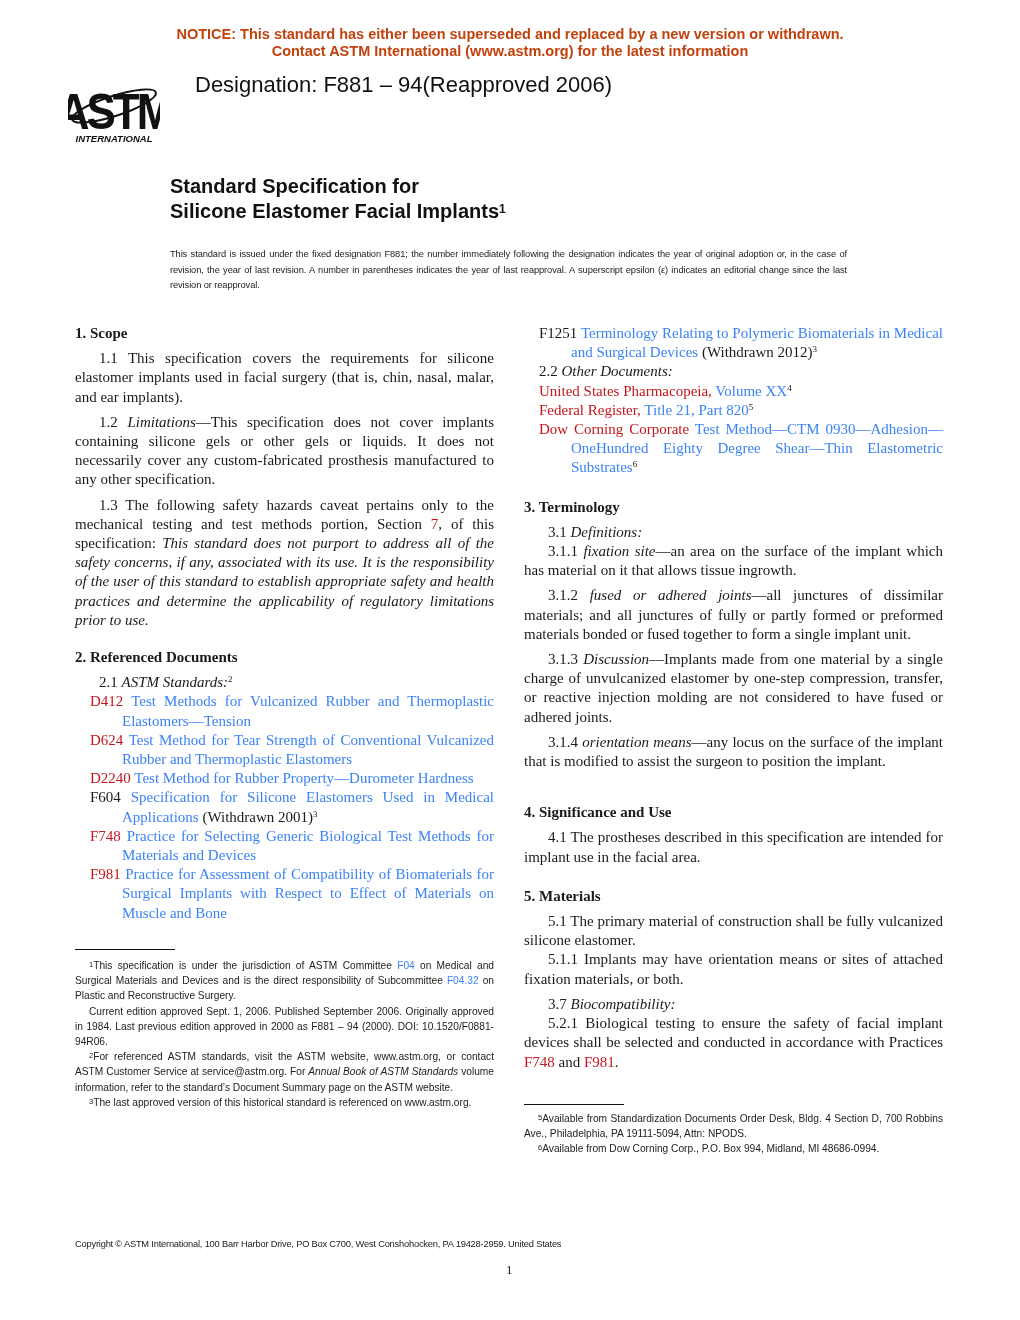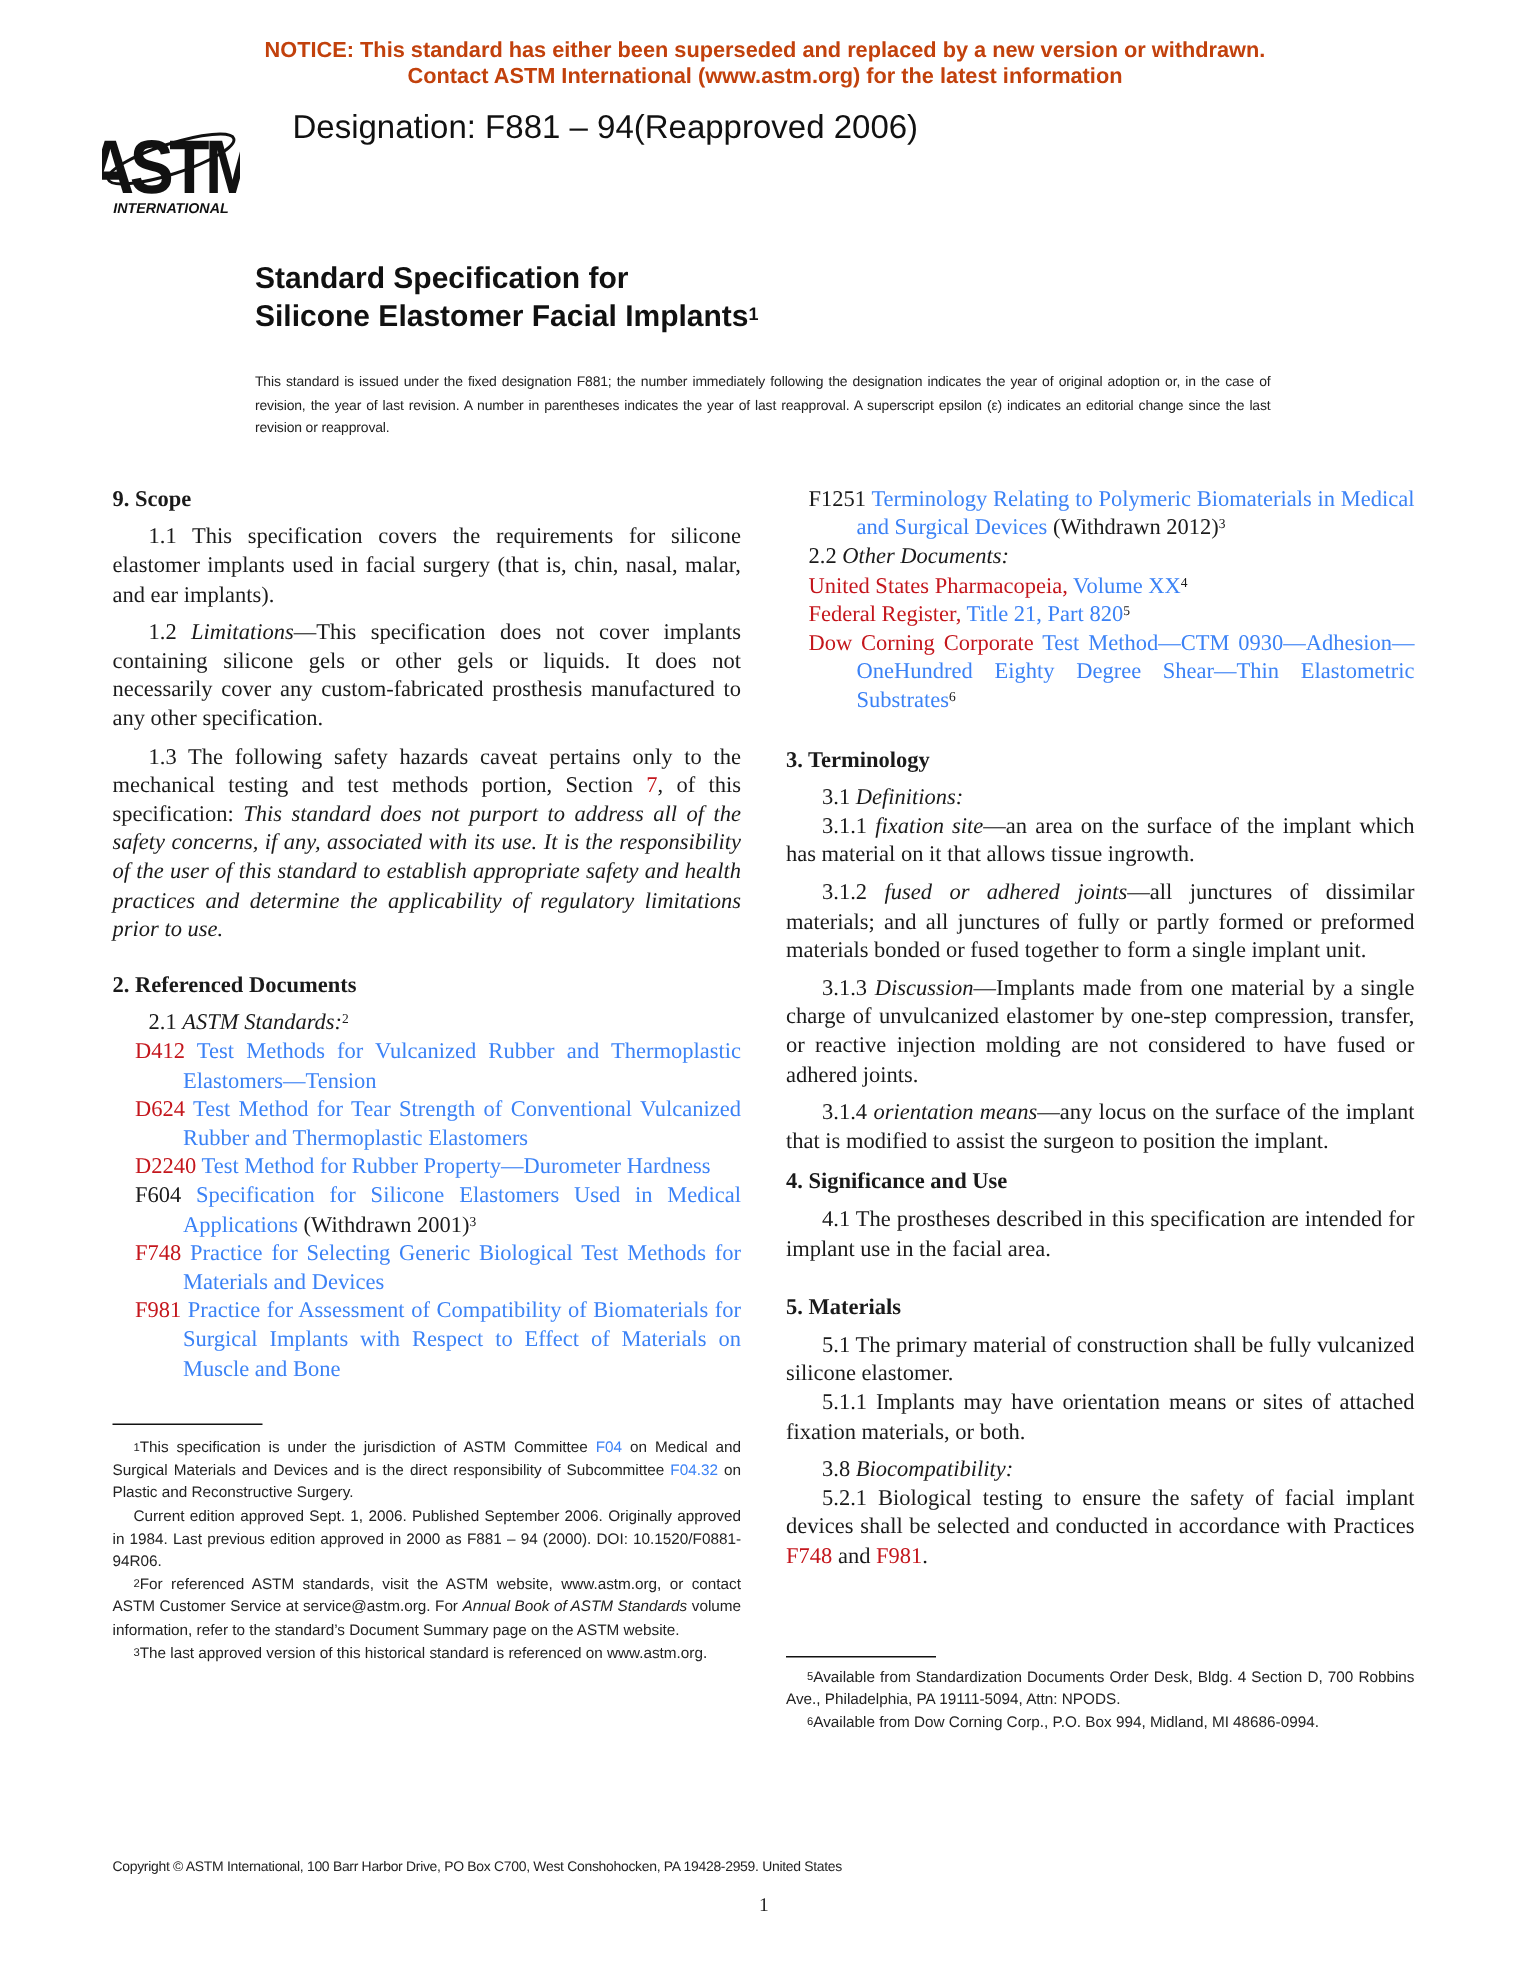--- a/index.html
+++ b/index.html
@@ -49,21 +49,21 @@
 <div class="abs designation">Designation: F881 – 94(Reapproved 2006)</div>
 
 <div class="abs title">
   <div>Standard Specification for</div>
   <div><span>Silicone Elastomer Facial Implants</span><sup>1</sup></div>
 </div>
 
 <div class="abs issue">This standard is issued under the fixed designation F881; the number immediately following the designation indicates the year of original adoption or, in the case of revision, the year of last revision. A number in parentheses indicates the year of last reapproval. A superscript epsilon (ε) indicates an editorial change since the last revision or reapproval.</div>
 
 <div class="abs col colL" style="top:324px;">
-  <div class="h">9.  Scope</div>
+  <div class="h">1.  Scope</div>
   <p class="p">1.1  This specification covers the requirements for silicone elastomer implants used in facial surgery (that is, chin, nasal, malar, and ear implants).</p>
   <p class="p"><span>1.2 </span><i>Limitations</i><span>—This specification does not cover implants containing silicone gels or other gels or liquids. It does not necessarily cover any custom-fabricated prosthesis manufactured to any other specification.</span></p>
   <p class="p"><span>1.3  The following safety hazards caveat pertains only to the mechanical testing and test methods portion, Section </span><span class="red">7</span><span>, of this specification: </span><i>This standard does not purport to address all of the safety concerns, if any, associated with its use. It is the responsibility of the user of this standard to establish appropriate safety and health practices and determine the applicability of regulatory limitations prior to use.</i></p>
 
   <div class="h" style="margin-top:18px;">2.  Referenced Documents</div>
   <p class="sub"><span>2.1 </span><i>ASTM Standards:</i><sup class="s">2</sup></p>
   <div style="padding-left:15px;" id="astm-refs-left">
       <p class="ref"><span class="red">D412</span> <span class="blue">Test Methods for Vulcanized Rubber and Thermoplastic Elastomers—Tension</span><span></span><sup class="s"></sup></p>
       <p class="ref"><span class="red">D624</span> <span class="blue">Test Method for Tear Strength of Conventional Vulcanized Rubber and Thermoplastic Elastomers</span><span></span><sup class="s"></sup></p>
       <p class="ref"><span class="red">D2240</span> <span class="blue">Test Method for Rubber Property—Durometer Hardness</span><span></span><sup class="s"></sup></p>
@@ -94,27 +94,27 @@
 
   <div class="h" style="margin-top:20px;">3.  Terminology</div>
   <p class="p tight"><span>3.1 </span><i>Definitions:</i></p>
   <div id="defs">
       <p class="p" style="margin-bottom: 6px;"><span>3.1.1 </span><i>fixation site</i><span>—an area on the surface of the implant which has material on it that allows tissue ingrowth.</span></p>
       <p class="p"><span>3.1.2 </span><i>fused or adhered joints</i><span>—all junctures of dissimilar materials; and all junctures of fully or partly formed or preformed materials bonded or fused together to form a single implant unit.</span></p>
       <p class="p"><span>3.1.3 </span><i>Discussion</i><span>—Implants made from one material by a single charge of unvulcanized elastomer by one-step compression, transfer, or reactive injection molding are not considered to have fused or adhered joints.</span></p>
       <p class="p"><span>3.1.4 </span><i>orientation means</i><span>—any locus on the surface of the implant that is modified to assist the surgeon to position the implant.</span></p>
     </div>
 
-  <div class="h" style="margin-top:8px;">4.  Significance and Use</div>
+  <div class="h" style="margin-top:32px;">4.  Significance and Use</div>
   <p class="p">4.1 The prostheses described in this specification are intended for implant use in the facial area.</p>
 
   <div class="h" style="margin-top:20px;">5.  Materials</div>
   <p class="p tight">5.1 The primary material of construction shall be fully vulcanized silicone elastomer.</p>
   <p class="p">5.1.1 Implants may have orientation means or sites of attached fixation materials, or both.</p>
-  <p class="p tight"><span>3.8 </span><i>Biocompatibility:</i></p>
+  <p class="p tight"><span>3.7 </span><i>Biocompatibility:</i></p>
   <p class="p"><span>5.2.1 Biological testing to ensure the safety of facial implant devices shall be selected and conducted in accordance with Practices </span><span class="red">F748</span><span> and </span><span class="red">F981</span><span>.</span></p>
 </div>
 
 <div class="abs" style="left:524px; top:1104px; width:419px;">
   <div class="rule" style="margin-bottom:6px;"></div>
   <div class="fn" id="fn-right">
       <p><sup>5</sup><span>Available from Standardization Documents Order Desk, Bldg. 4 Section D, 700 Robbins Ave., Philadelphia, PA 19111-5094, Attn: NPODS.</span></p>
       <p><sup>6</sup><span>Available from Dow Corning Corp., P.O. Box 994, Midland, MI 48686-0994.</span></p>
     </div>
 </div>

